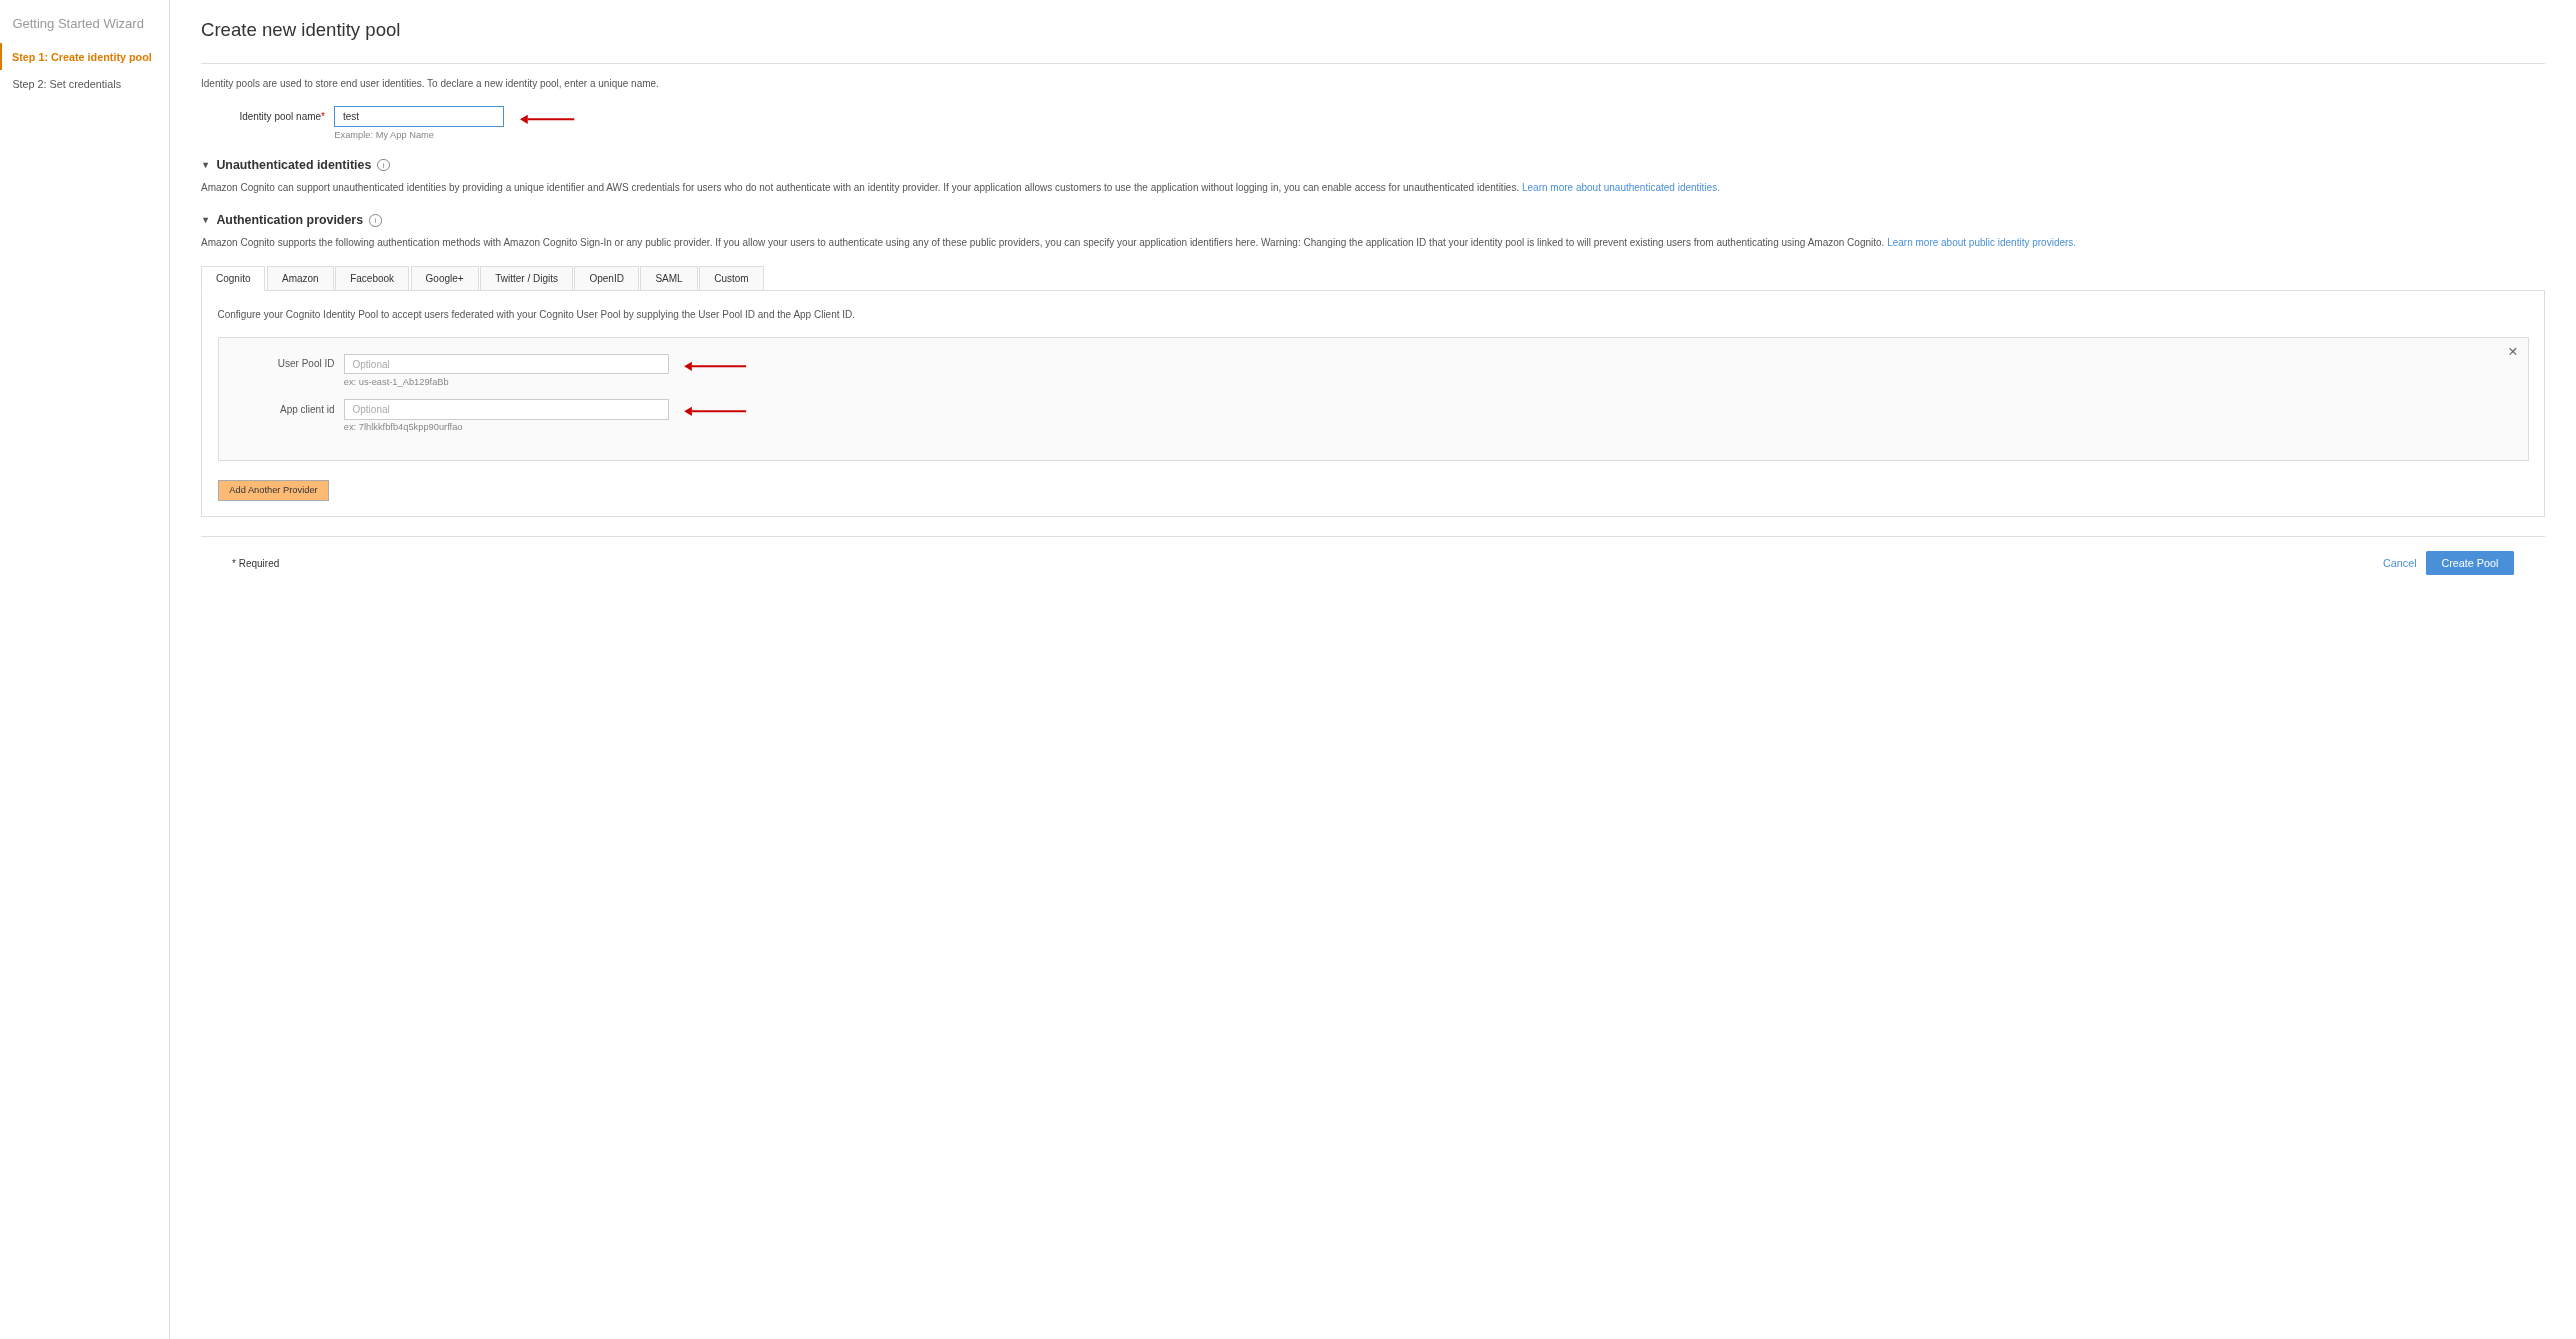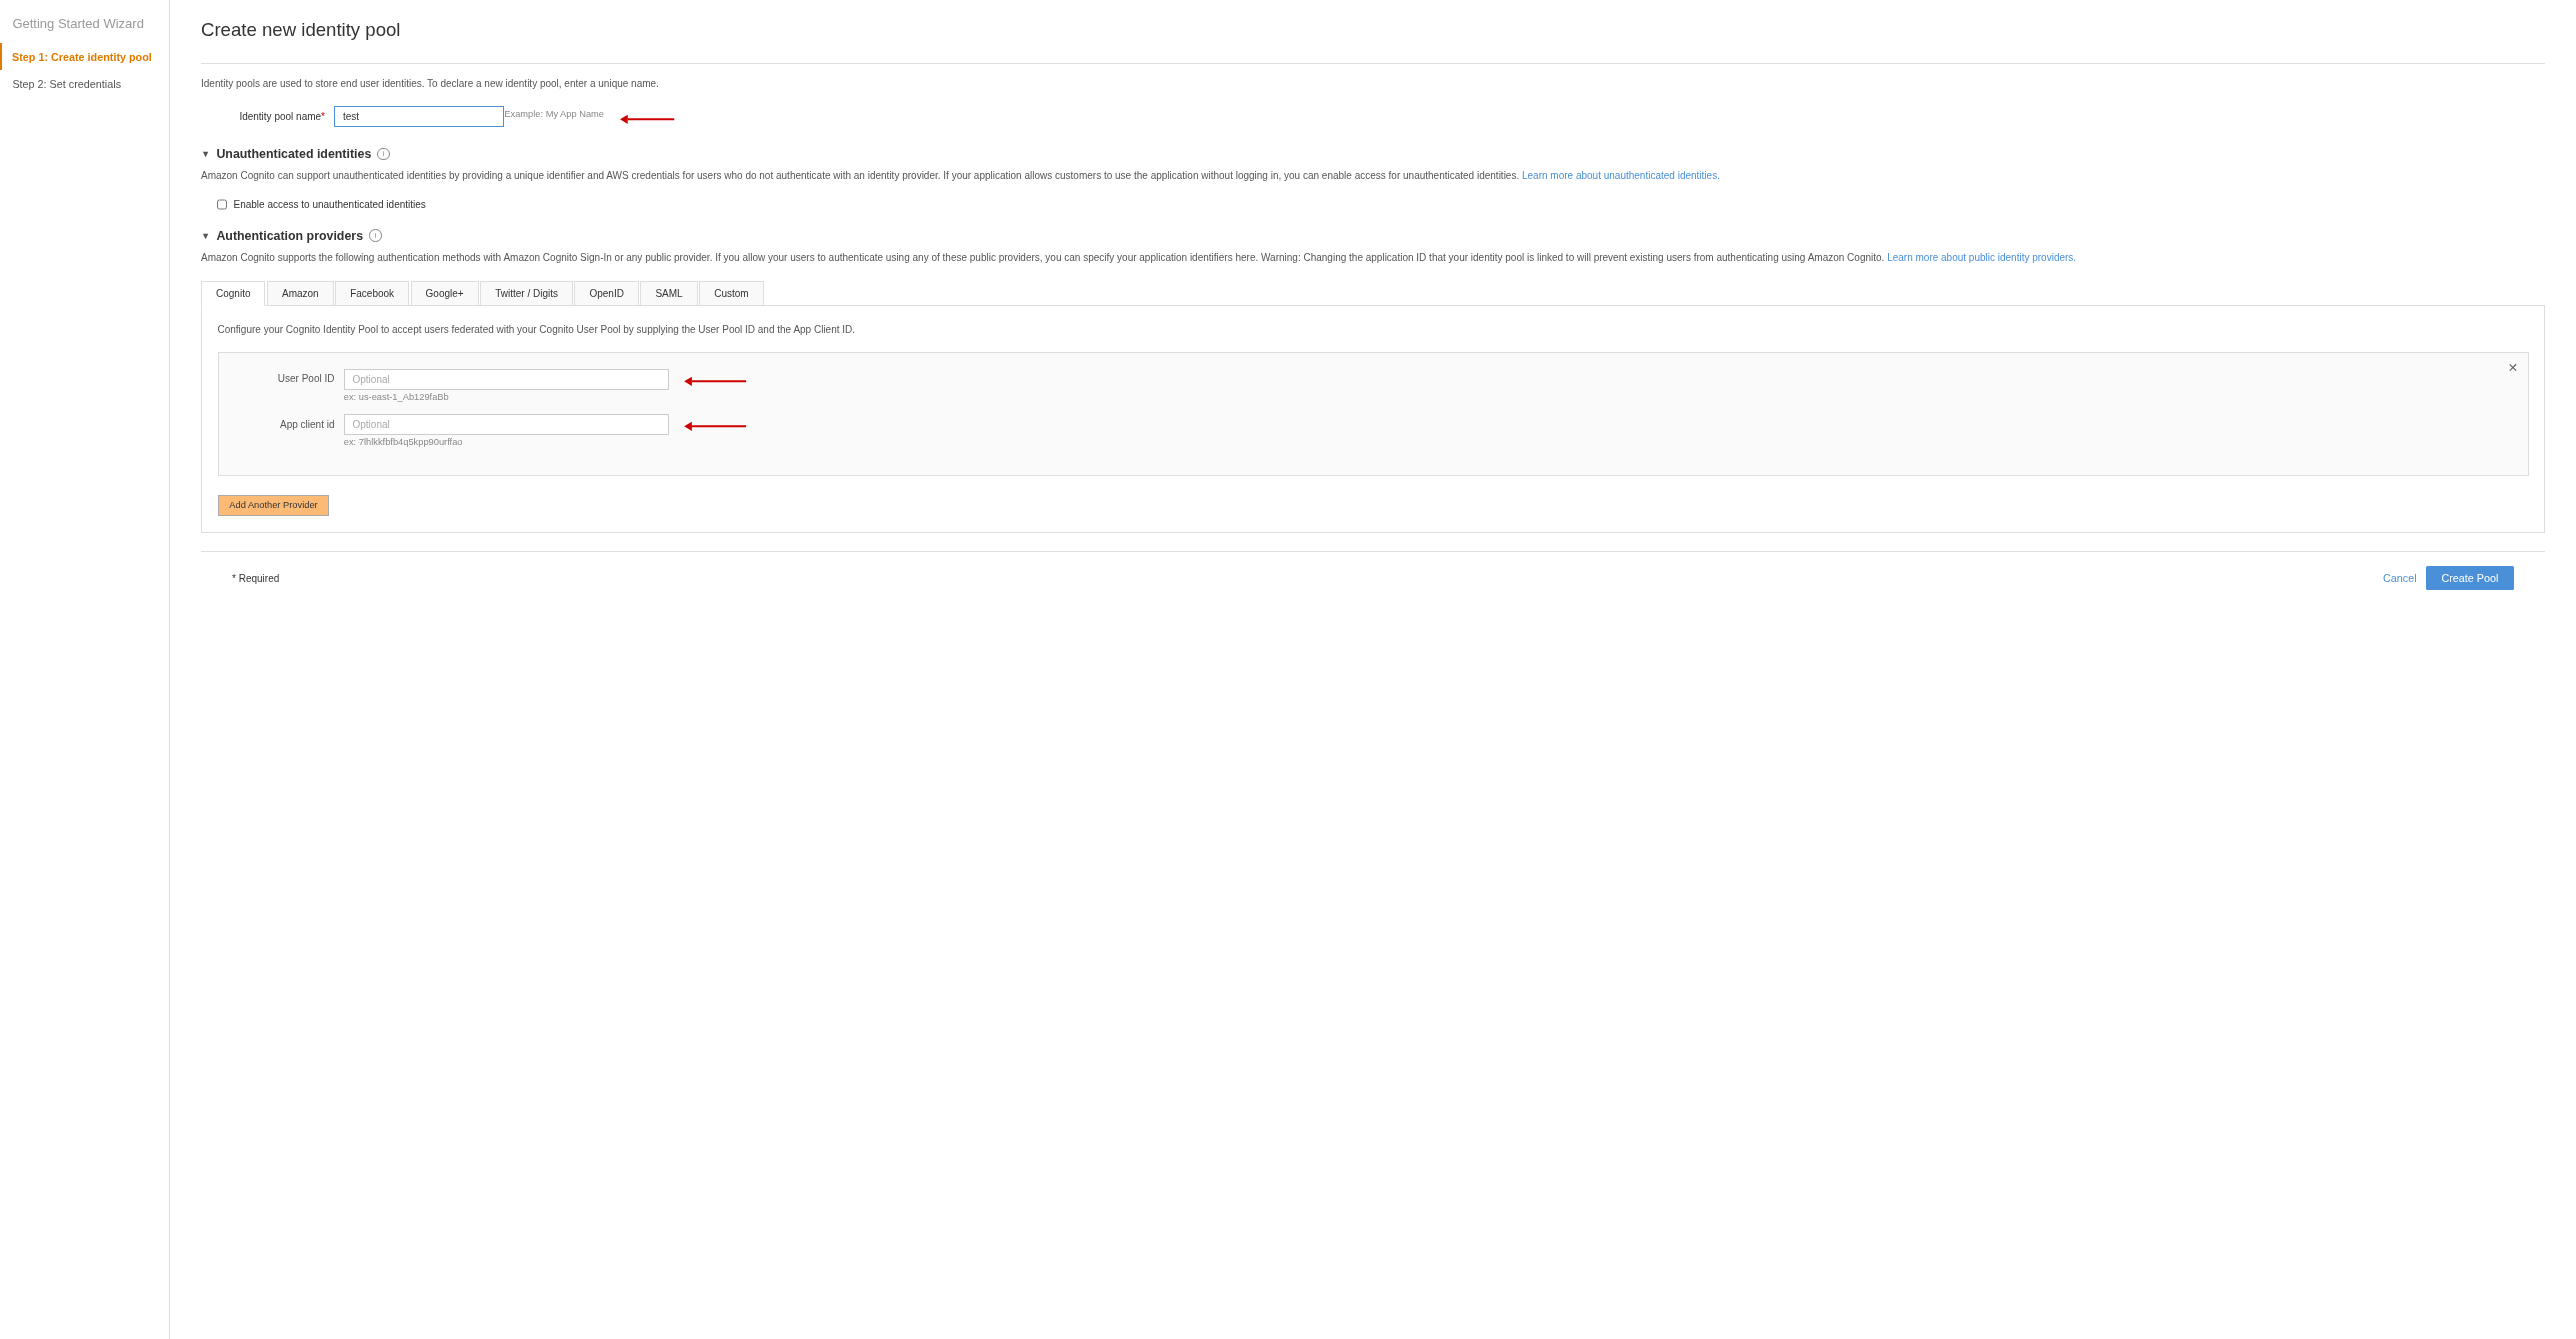--- a/index.html
+++ b/index.html
@@ -17,21 +17,21 @@
     
     .main { flex: 1; overflow-y: auto; padding: 18.6px 31px; }
 
     .page-title { font-size: 18.6px; font-weight: 400; color: #333; margin-bottom: 12.4px; padding-bottom: 22px; border-bottom: 0.8px solid #e0e0e0; }
 
     .section-desc { font-size: 10px; color: #555; margin-bottom: 15.5px; line-height: 1.5; }
 
     
     .field-row { display: flex; align-items: flex-start; margin-bottom: 6.2px; gap: 9.3px; }
     .field-label { font-size: 10px; color: #333; text-align: right; width: 124px; padding-top: 4.6px; }
-    .field-input-wrapper { display: flex; flex-direction: row; }
+    .field-input-wrapper { display: flex; flex-direction: column; }
     .field-input { border: 0.8px solid #4a90d9; padding: 3.9px 7.7px; font-size: 10px; width: 170px; outline: none; color: #333; }
     .field-example { font-size: 9.3px; color: #888; margin-top: 2.3px; }
 
     
     .arrow-container { display: flex; align-items: center; margin-left: 6.2px; padding-top: 3.1px; }
 
     
     .section-header { display: flex; align-items: center; gap: 6.2px; margin: 18.6px 0 7.7px 0; }
     .section-toggle { color: #555; font-size: 9.3px; cursor: pointer; }
     .section-title { font-size: 12.4px; font-weight: 600; color: #333; }
@@ -116,24 +116,20 @@
       <span class="section-toggle">▼</span>
       <span class="section-title">Unauthenticated identities</span>
       <span class="info-icon">i</span>
     </div>
 
     <p class="section-desc">
       <span>Amazon Cognito can support unauthenticated identities by providing a unique identifier and AWS credentials for users who do not authenticate with an identity provider. If your application allows customers to use the application without logging in, you can enable access for unauthenticated identities.</span>
       <a href="#" class="link">Learn more about unauthenticated identities.</a>
     </p>
 
-    <div class="checkbox-row">
-      <input type="checkbox" style="">
-      <label class="checkbox-label">Enable access to unauthenticated identities</label>
-    </div>
 
     <div class="section-header">
       <span class="section-toggle">▼</span>
       <span class="section-title">Authentication providers</span>
       <span class="info-icon">i</span>
     </div>
 
     <p class="section-desc">
       <span>Amazon Cognito supports the following authentication methods with Amazon Cognito Sign-In or any public provider. If you allow your users to authenticate using any of these public providers, you can specify your application identifiers here. Warning: Changing the application ID that your identity pool is linked to will prevent existing users from authenticating using Amazon Cognito.</span>
       <a href="#" class="link">Learn more about public identity providers.</a>

